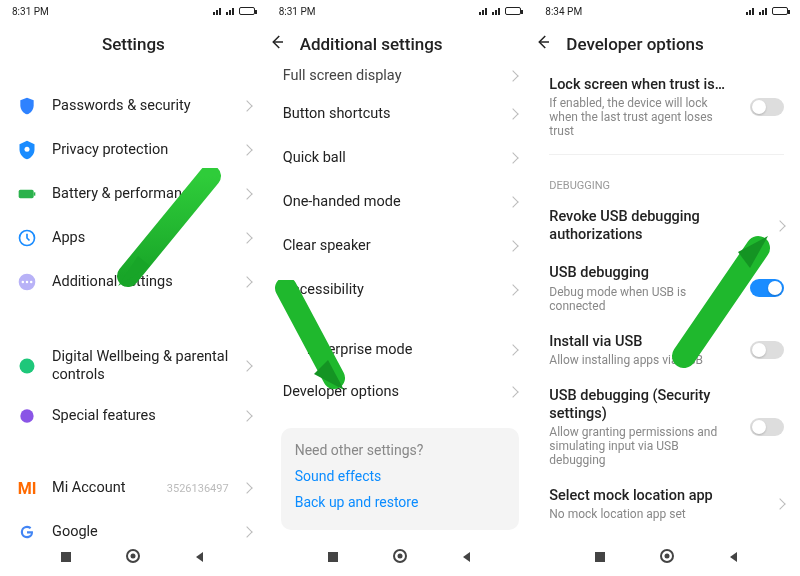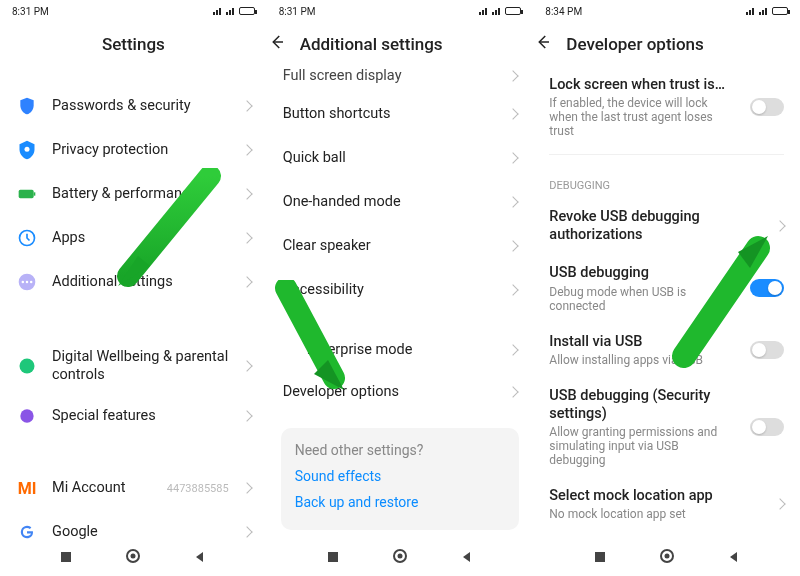--- a/index.html
+++ b/index.html
@@ -175,21 +175,21 @@
             <circle cx="12" cy="12" r="8" fill="currentColor"></circle>
           </svg>
         </span>
       <span class="label">Special features</span>
       <span class="chev"></span>
     </div>
     <div style="height:28px"></div>
     <div class="row">
       <span class="icon mi-logo">MI</span>
       <span class="label">Mi Account</span>
-      <span class="trail">4473885585</span>
+      <span class="trail">3526136497</span>
       <span class="chev"></span>
     </div>
     <div class="row">
       <span class="icon">
           <svg width="18" height="18" viewBox="0 0 24 24">
             <path fill="#4285F4" d="M21.35 11.1H12v2.9h5.35c-.6 2.1-2.5 3.4-5.35 3.4a5.4 5.4 0 110-10.8c1.45 0 2.75.55 3.75 1.45l2.05-2.05A8.3 8.3 0 1012 20.3c4.8 0 8-3.35 8-8.05 0-.4-.05-.8-.15-1.15z"></path>
           </svg>
         </span>
       <span class="label">Google</span>
       <span class="chev"></span>

